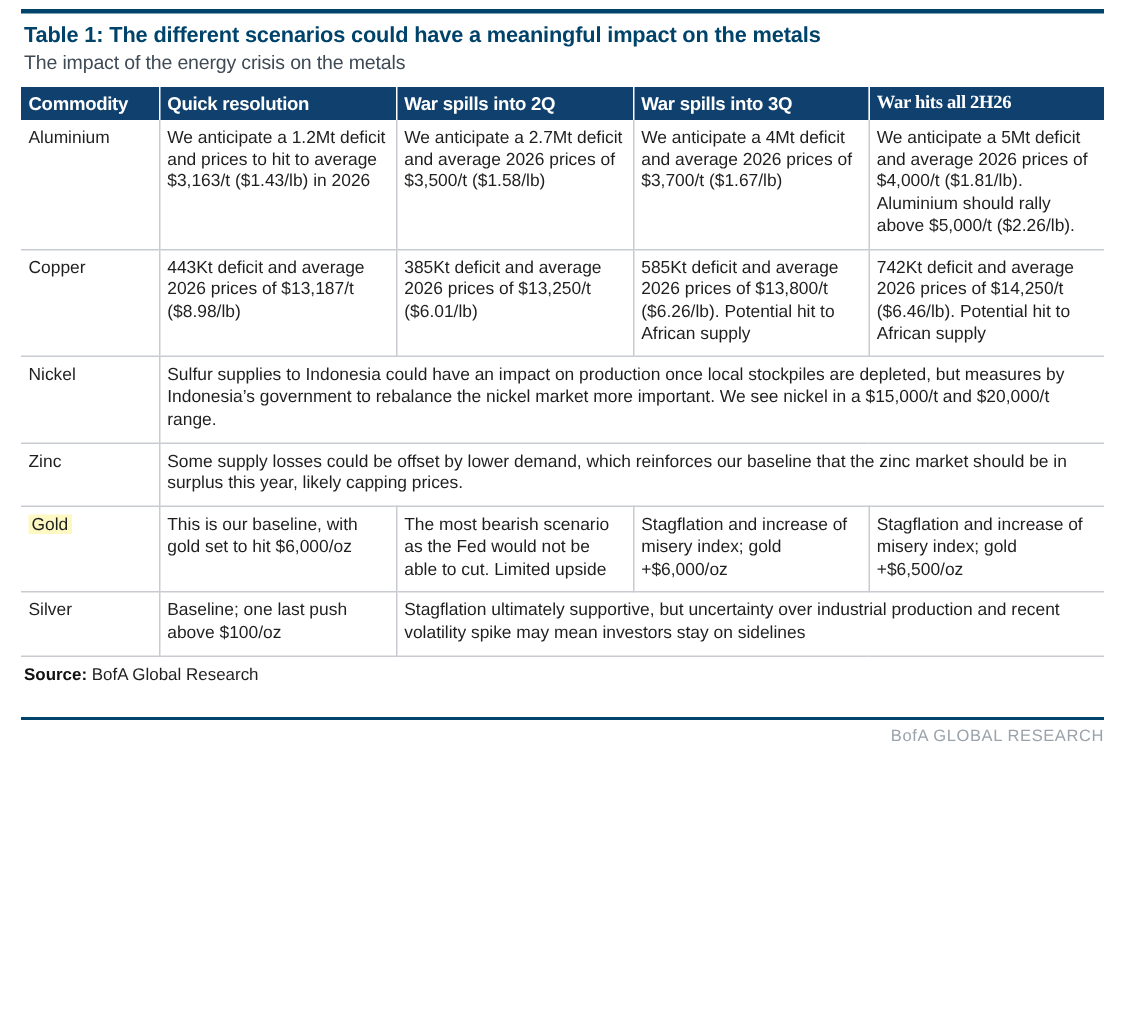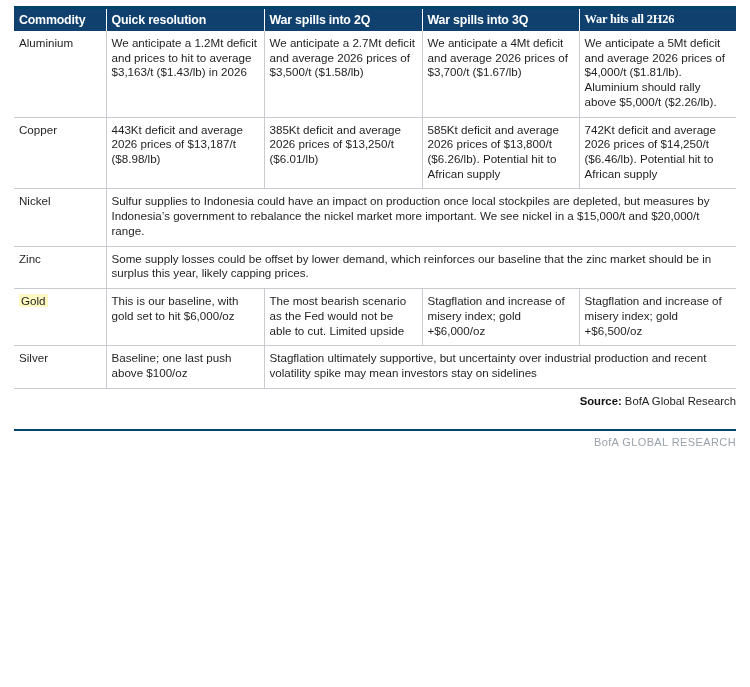--- a/index.html
+++ b/index.html
@@ -79,21 +79,20 @@
   .col-c { width: 157px; }
   .col-d { width: 157px; }
   .highlight {
     background: #fef9c3;
     padding: 0 2px;
   }
   .source {
     font-size: 11.3px;
     padding: 6px 0 0 2px;
     color: #1f1f1f;
-    text-align: right;
   }
   .source b { color: #111111; }
   .footer-rule {
     height: 2px;
     background: #00446b;
     margin-top: 22px;
   }
   .footer-note {
     text-align: right;
     font-size: 11px;
@@ -102,20 +101,22 @@
     padding-top: 5px;
   }
 </style>
 </head>
 <body>
 
 <div class="page">
 
   <div class="title-rule"></div>
 
+  <div class="title">Table 1: The different scenarios could have a meaningful impact on the metals</div>
+  <div class="subtitle">The impact of the energy crisis on the metals</div>
 
   <table class="metals">
     <colgroup>
       <col class="col-cmd">
         <col class="col-a">
         <col class="col-b">
         <col class="col-c">
         <col class="col-d">
     </colgroup>
     <thead>

